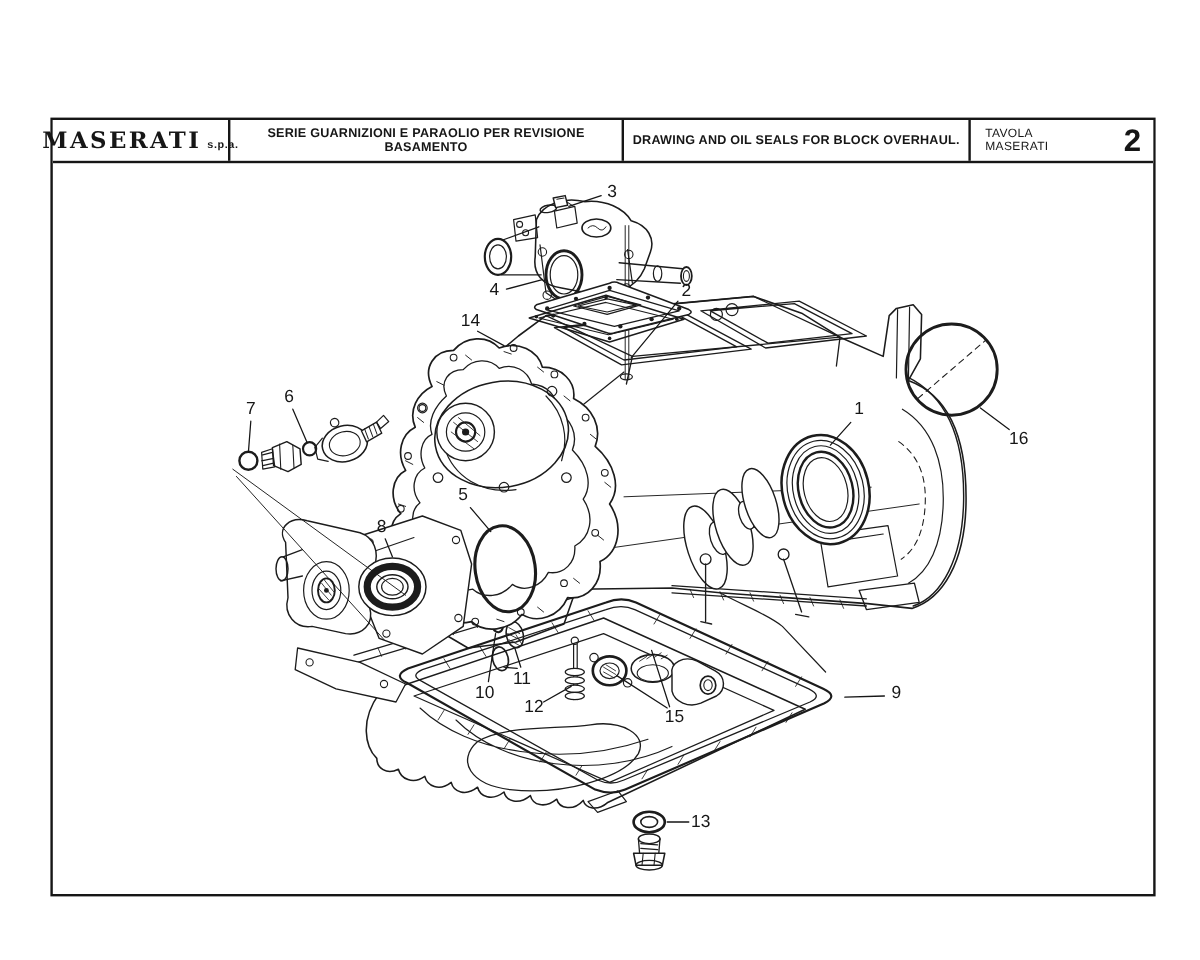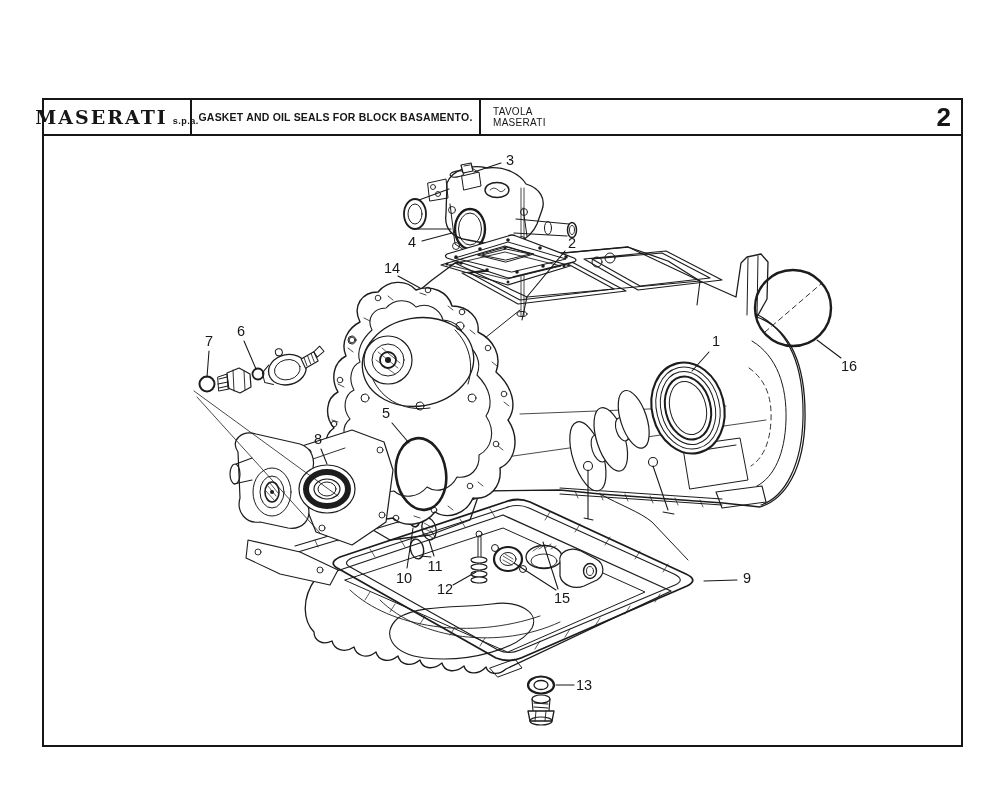--- a/index.html
+++ b/index.html
@@ -354,21 +354,22 @@
   </svg>
 
   <div class="frame"></div>
 
   <div class="titlebar">
     <div class="cell c1">
       <span class="brandwrap">
         <span class="brand">MASERATI</span><span class="spa">s.p.a.</span>
       </span>
     </div>
-    <div class="cell c3">GASKET AND OIL SEALS FOR BLOCK BASAMENTO.</div>
+    <div class="cell c2">SERIE GUARNIZIONI E PARAOLIO PER REVISIONE BASAMENTO</div>
+    <div class="cell c3">DRAWING AND OIL SEALS FOR BLOCK OVERHAUL.</div>
     <div class="cell c4">
       <div class="plate-labels">
         <div>TAVOLA</div>
         <div>MASERATI</div>
       </div>
       <div class="plate-number">2</div>
     </div>
   </div>
 
 </div>

